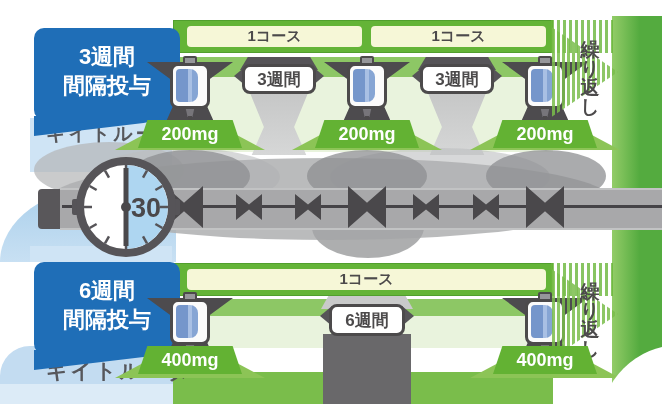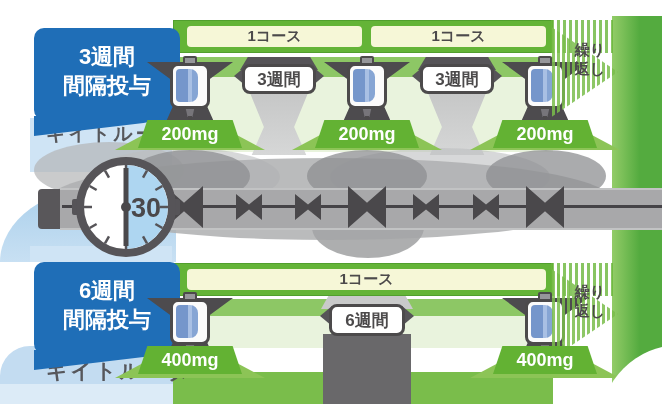--- a/index.html
+++ b/index.html
@@ -27,21 +27,21 @@
   .wkroof-light{background:#c9caca;clip-path:polygon(0 100%,8% 0,92% 0,100% 100%);}
   .wkwing-l{background:#565458;clip-path:polygon(100% 0,0 50%,100% 100%);}
   .wkwing-r{background:#565458;clip-path:polygon(0 0,100% 50%,0 100%);}
   .wkbox{background:#fff;border:3px solid #4c4a4b;border-radius:8px;
          color:#4c4a4b;font-weight:bold;font-size:17px;}
   .wkpillar{background:linear-gradient(180deg,#c6c7c7,#d6d7d7);
             clip-path:polygon(0 0,100% 0,76% 55%,97% 100%,3% 100%,24% 55%);}
   .wkpillar-dark{background:#69686a;}
   .repeat-fade{clip-path:polygon(0 0,100% 50%,0 100%);
     background:repeating-linear-gradient(90deg,rgba(255,255,255,0) 0 2px,rgba(122,189,75,.85) 2px 5px);}
-  .repeat-text{color:#4c4a4b;font-weight:bold;font-size:15px;line-height:19px;text-align:center;}
+  .repeat-text{color:#4c4a4b;font-weight:bold;font-size:19px;line-height:19px;text-align:center;}
   .bar-fade{background:repeating-linear-gradient(90deg,#6ab63a 0 3px,#ffffff 3px 6px);opacity:.8;}
   .wm{color:#4b494c;font-weight:bold;font-size:19px;letter-spacing:3px;opacity:.9;filter:blur(.4px);white-space:nowrap;}
   
   .bag{width:40px;height:72px;}
   .bag-hanger{position:absolute;left:13px;top:0;width:14px;height:9px;background:#96969a;
               border:2px solid #4c4a4b;border-radius:2px;box-sizing:border-box;}
   .bag-body{position:absolute;left:0;top:7px;width:40px;height:46px;background:#fbfbfb;
             border:3px solid #4c4a4b;border-radius:8px;box-sizing:border-box;}
   .bag-liquid{position:absolute;left:6px;top:13px;width:22px;height:33px;border-radius:4px 8px 8px 4px;
               background:linear-gradient(90deg,#7596cb 55%,#a9c0e4 55%,#a9c0e4 75%,#86a5d4 75%);}

